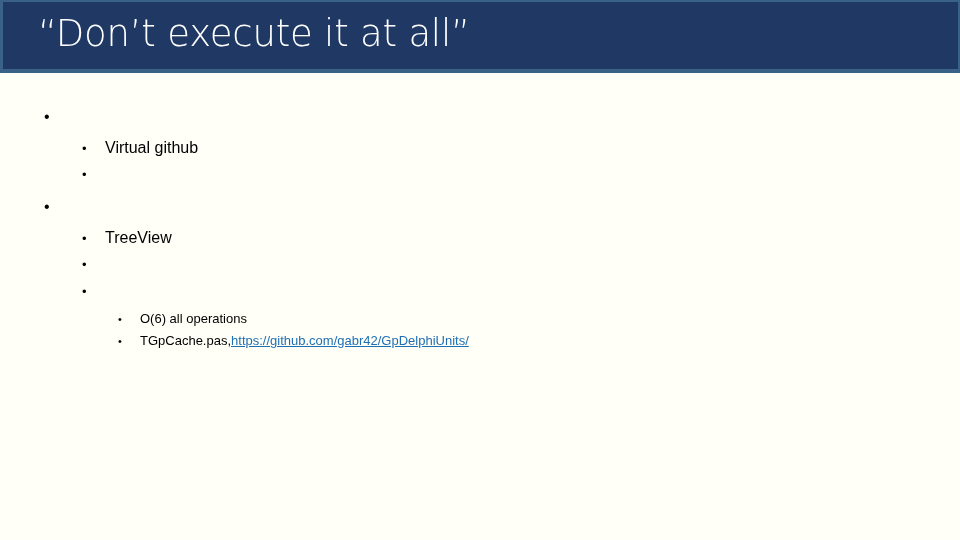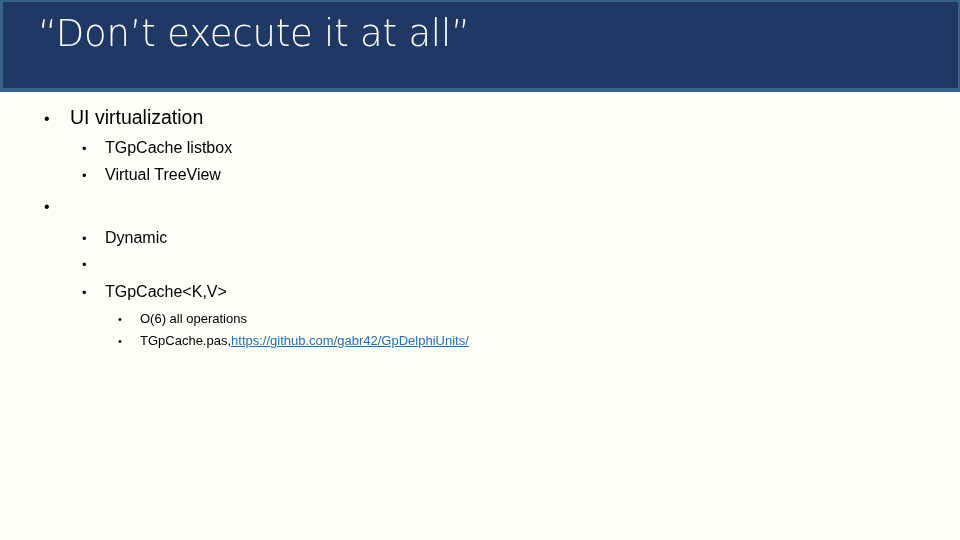--- a/index.html
+++ b/index.html
@@ -22,21 +22,21 @@
     background: #FFFFF8;
     box-sizing: border-box;
   }
 
   
   #title-bar {
     position: absolute;
     left: 0;
     top: 0;
     width: 960px;
-    height: 92px;
+    height: 73px;
     background: #1F3864;
     box-sizing: border-box;
     border-left: 3px solid #3A6186;
     border-right: 2px solid #3A6186;
     border-top: 2px solid #3A6186;
     border-bottom: 4px solid #3A6186;
     overflow: hidden;
   }
 
   #title-text {
@@ -125,49 +125,46 @@
 <div id="slide">
 
   <div id="title-bar">
     <div id="title-text">“Don’t execute it at all”</div>
   </div>
 
   <div id="body">
 
     <div class="bullet-row lvl1" style="top:33px;">
       <span class="bullet-mark">•</span>
-      <span class="bullet-label">UI virtualization</span>
     </div>
 
     <div class="bullet-row lvl2" style="top:65px;">
       <span class="bullet-mark">•</span>
-      <span class="bullet-label">TGpCache listbox</span>
+      <span class="bullet-label">Virtual github</span>
     </div>
 
     <div class="bullet-row lvl2" style="top:92px;">
       <span class="bullet-mark">•</span>
-      <span class="bullet-label">Virtual TreeView</span>
     </div>
 
     <div class="bullet-row lvl1" style="top:123px;">
       <span class="bullet-mark">•</span>
     </div>
 
     <div class="bullet-row lvl2" style="top:155px;">
       <span class="bullet-mark">•</span>
-      <span class="bullet-label">Dynamic</span>
+      <span class="bullet-label">TreeView</span>
     </div>
 
     <div class="bullet-row lvl2" style="top:182px;">
       <span class="bullet-mark">•</span>
     </div>
 
     <div class="bullet-row lvl2" style="top:209px;">
       <span class="bullet-mark">•</span>
-      <span class="bullet-label">TGpCache&lt;K,V&gt;</span>
     </div>
 
     <div class="bullet-row lvl3" style="top:238px;">
       <span class="bullet-mark">•</span>
       <span class="bullet-label">O(6) all operations</span>
     </div>
 
     <div class="bullet-row lvl3" style="top:260px;">
       <span class="bullet-mark">•</span>
       <span class="bullet-label">TGpCache.pas, </span>

